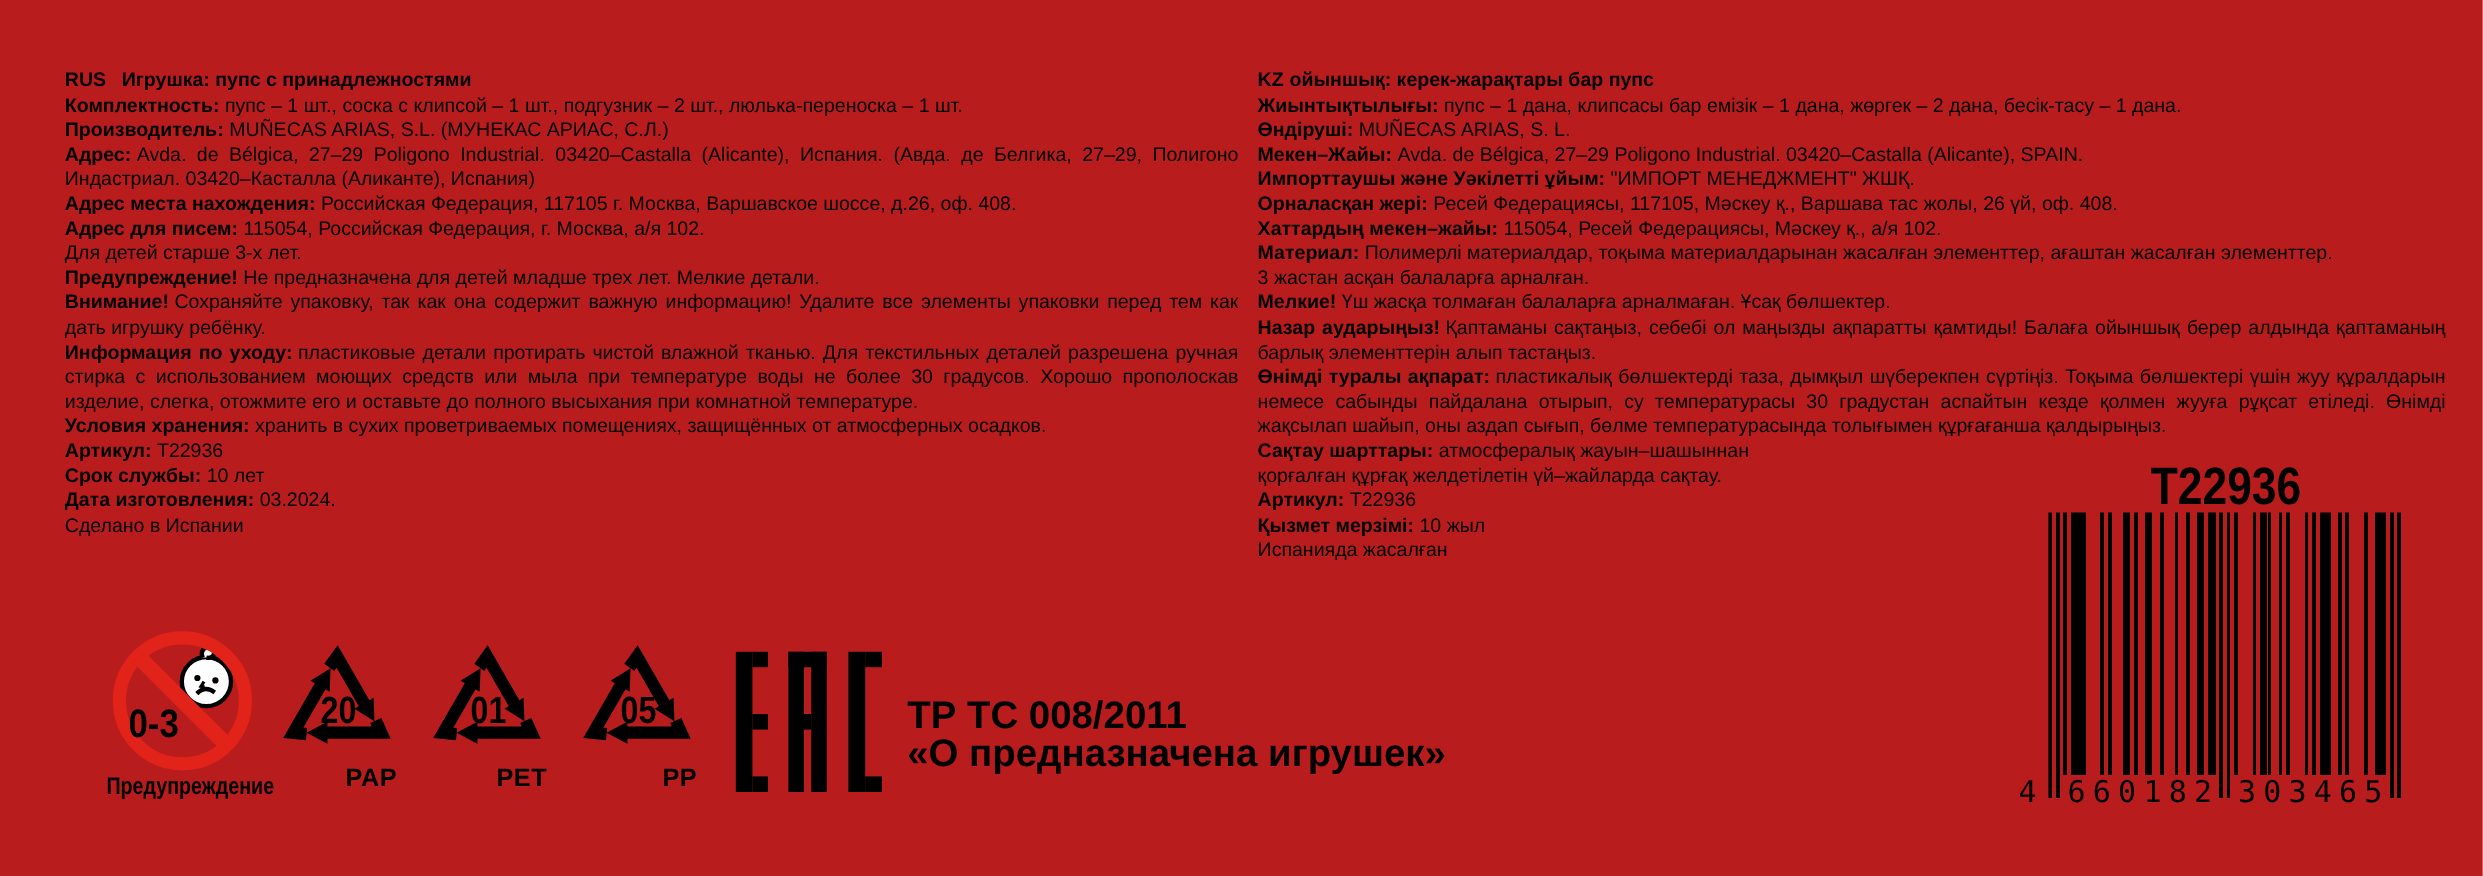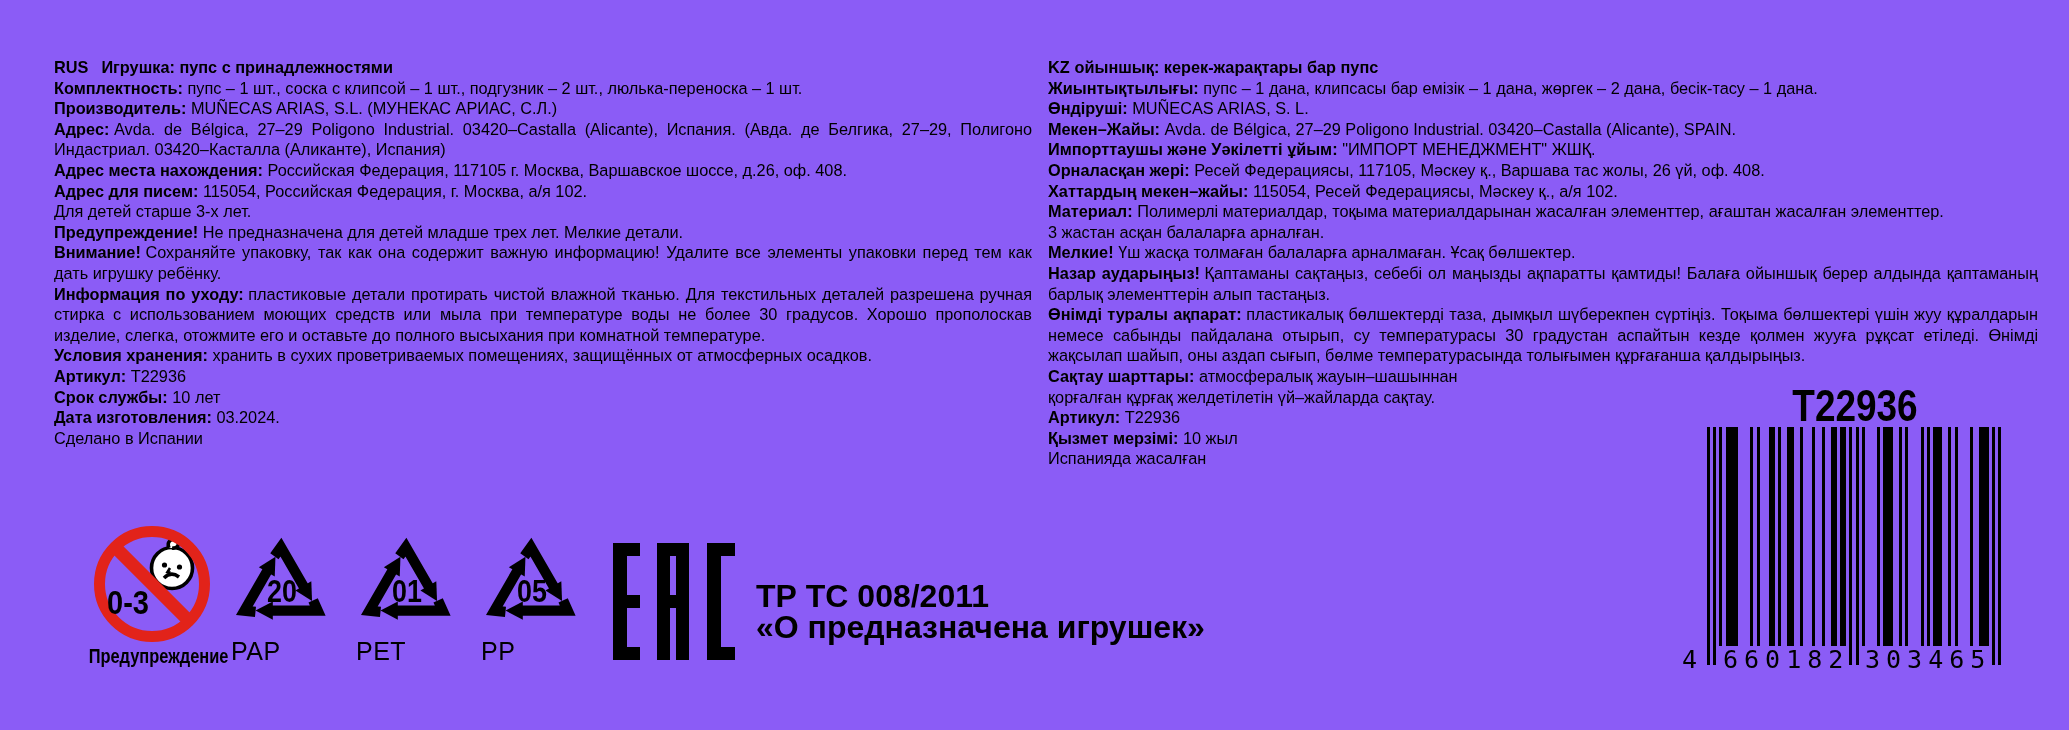--- a/index.html
+++ b/index.html
@@ -1,36 +1,36 @@
 <!DOCTYPE html>
 <html><head>
 <meta charset="utf-8">
 <style>
   html,body{margin:0;padding:0;background:#ffffff;}
   .label{
-    position:relative;width:2069px;height:730px;background:#8b5cf6;overflow:hidden;
+    position:relative;width:2069px;height:730px;background:#b91c1c;overflow:hidden;
     font-family:"Liberation Sans","DejaVu Sans",sans-serif;color:#000;
   }
   .col{position:absolute;font-size:16.3px;line-height:20.6px;}
   .para{margin:0;}
   .para b{margin-right:.28em;}
   .para b:empty{margin:0;}
   .para.j{text-align:justify;}
   .para.narrow{max-width:445px;}
   .title{font-weight:bold;}
   .lang-wide{margin-right:13px;}
   .lang-kz{margin-right:.30em;}
 
   .abs{position:absolute;}
   .caption{
     position:absolute;text-align:center;font-weight:bold;font-size:20px;
     transform:scaleX(.82);transform-origin:center;white-space:nowrap;
   }
   .mat-caption{
-    position:absolute;width:100px;text-align:left;font-weight:normal;font-size:25px;
+    position:absolute;width:100px;text-align:right;font-weight:bold;font-size:21px;
     letter-spacing:.5px;
   }
   .reg-text{position:absolute;font-weight:bold;font-size:32px;line-height:31px;white-space:nowrap;}
   .sku{
     position:absolute;left:1705px;top:381px;width:300px;text-align:center;
     font-weight:bold;font-size:44px;transform:scaleX(.84);transform-origin:center;white-space:nowrap;
   }
   .bc-digit{position:absolute;font-family:"DejaVu Sans Mono","Liberation Mono",monospace;font-size:25px;}
   .bc-group{letter-spacing:6px;}
   svg{display:block;}

